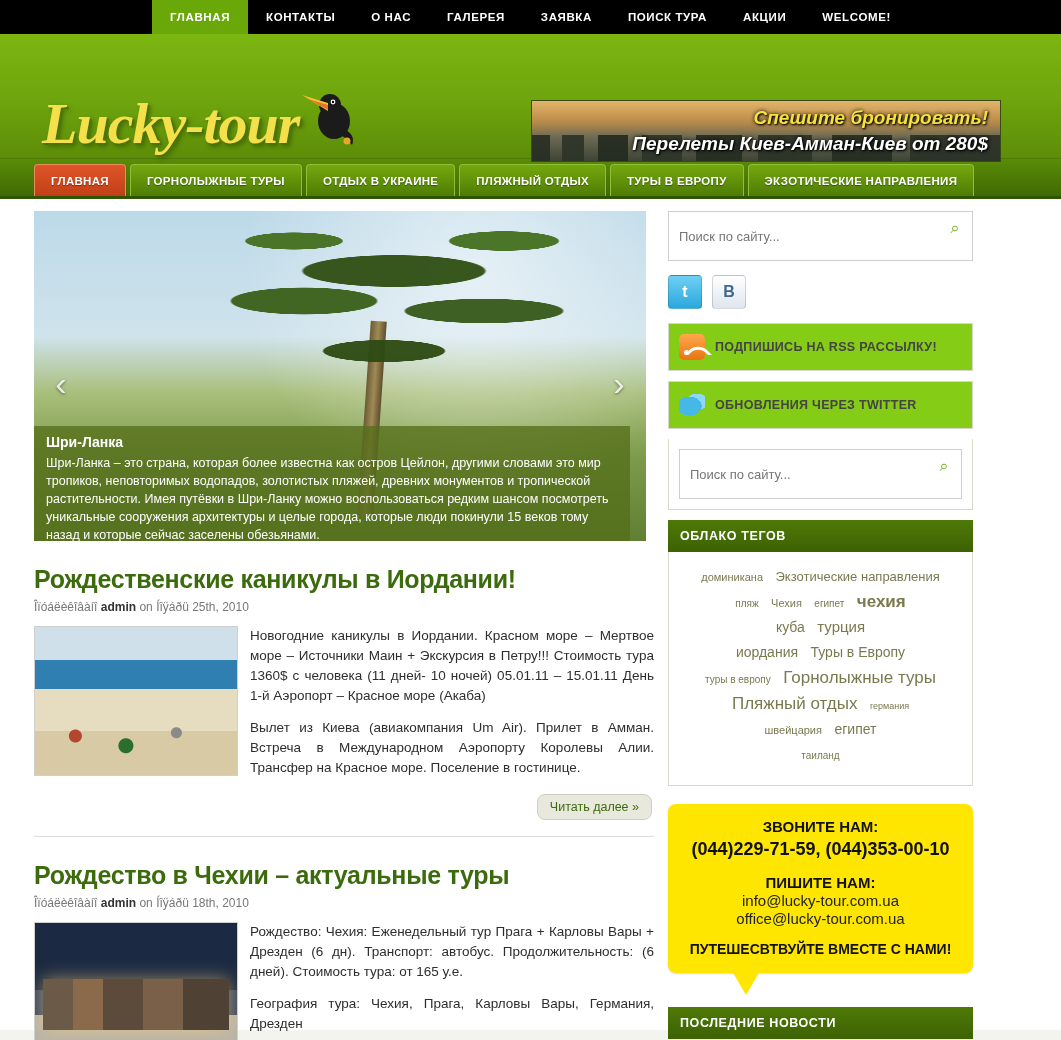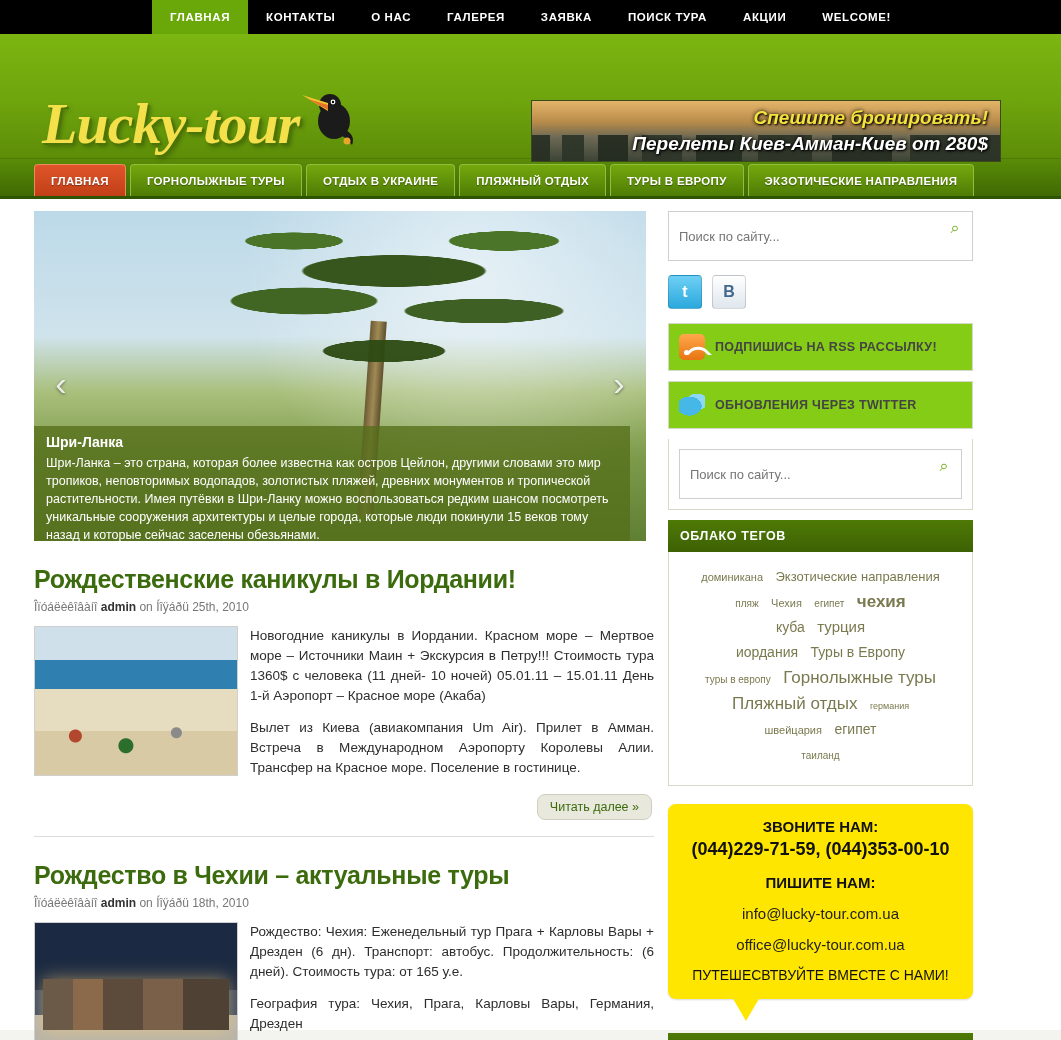--- a/index.html
+++ b/index.html
@@ -246,22 +246,22 @@
     text-align:center; position:relative; box-shadow:0 1px 2px rgba(0,0,0,.15);
   }
   .cta:after {
     content:""; position:absolute; left:64px; bottom:-22px;
     border-left:14px solid transparent; border-right:14px solid transparent;
     border-top:24px solid #ffe600;
   }
   .cta .t1 { font-size:15px; font-weight:bold; color:#111; }
   .cta .t2 { font-size:18px; font-weight:bold; color:#111; margin-top:4px; }
   .cta .t3 { font-size:15px; font-weight:bold; color:#111; margin-top:14px; }
-  .cta .mail { font-size:15px; color:#222; margin-top:14px; }
-  .cta .t4 { font-size:14px; font-weight:normal; color:#111; margin-top:14px; }
+  .cta .mail { font-size:15px; color:#222; margin-top:1px; }
+  .cta .t4 { font-size:14px; font-weight:bold; color:#111; margin-top:14px; }
 </style>
 </head>
 <body>
 
 <div class="page">
 
   <div class="topbar">
     <nav class="topnav">
       <a class="active">ГЛАВНАЯ</a>
       <a>КОНТАКТЫ</a>

